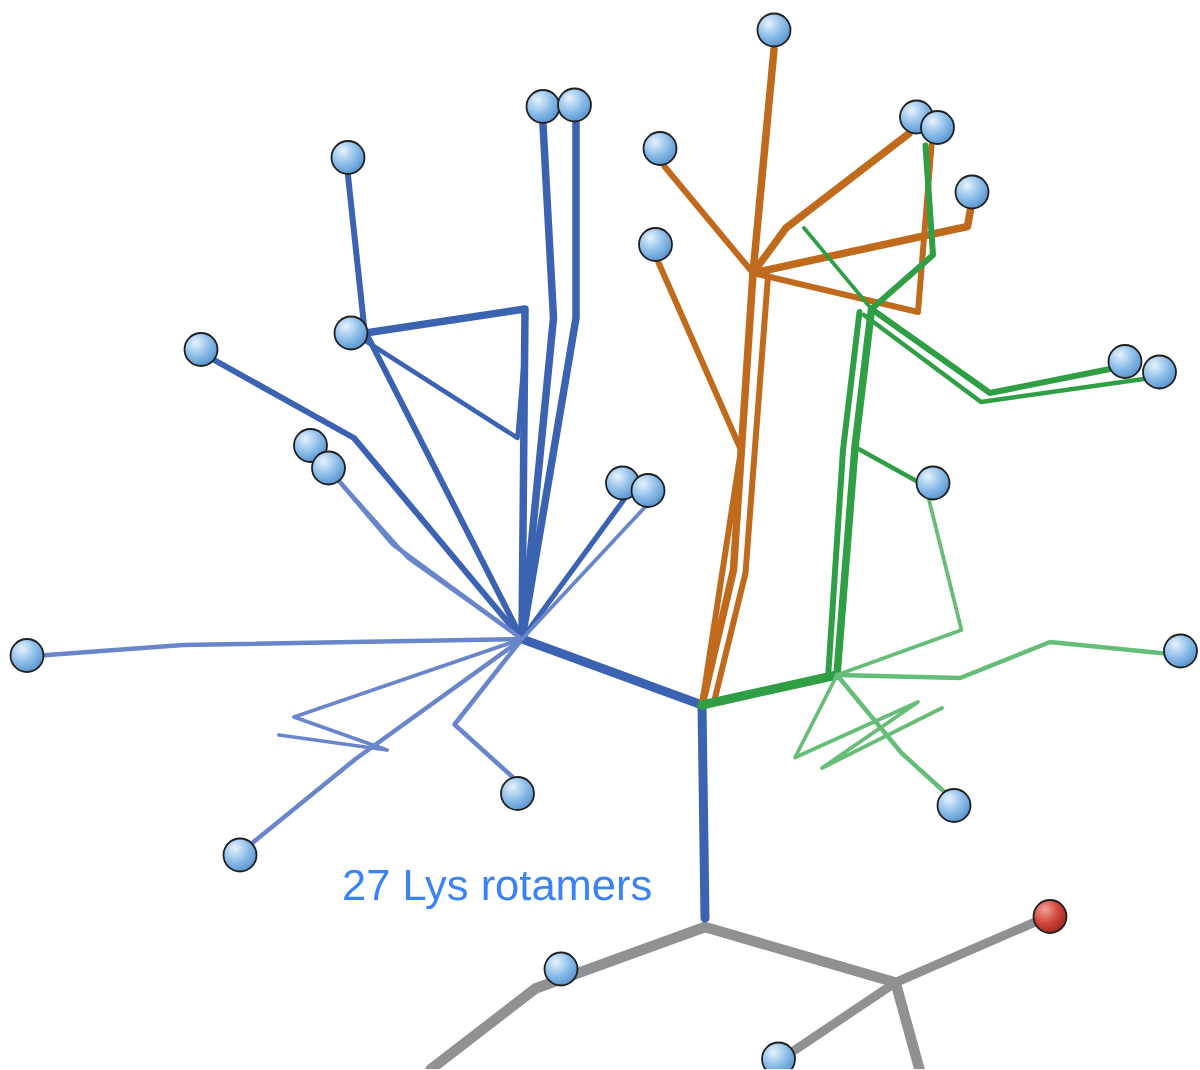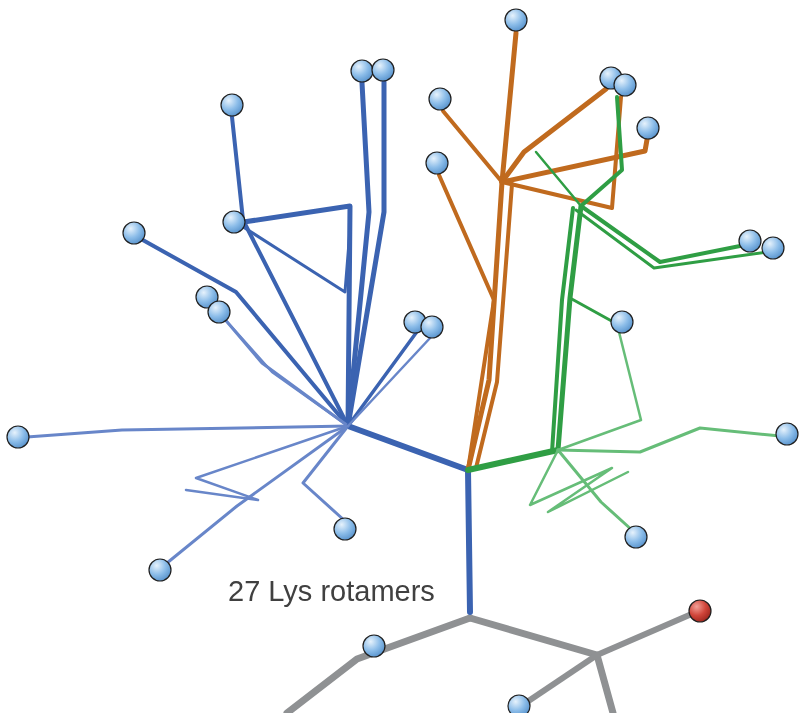--- a/index.html
+++ b/index.html
@@ -22,21 +22,21 @@
     width: 800px;
     height: 713px;
     display: block;
   }
   .rotamer-label {
     position: absolute;
     left: 228px;
     top: 577px;
     font-size: 29px;
     line-height: 1;
-    color: #404040;
+    color: #3b82f6;
     white-space: nowrap;
     font-family: "Liberation Sans", sans-serif;
   }
 </style>
 </head>
 <body>
 
 <div class="stage">
   <svg id="scene" class="scene" xmlns="http://www.w3.org/2000/svg" viewBox="0 0 800 713" style="background: rgb(255, 255, 255);">
       <defs>

